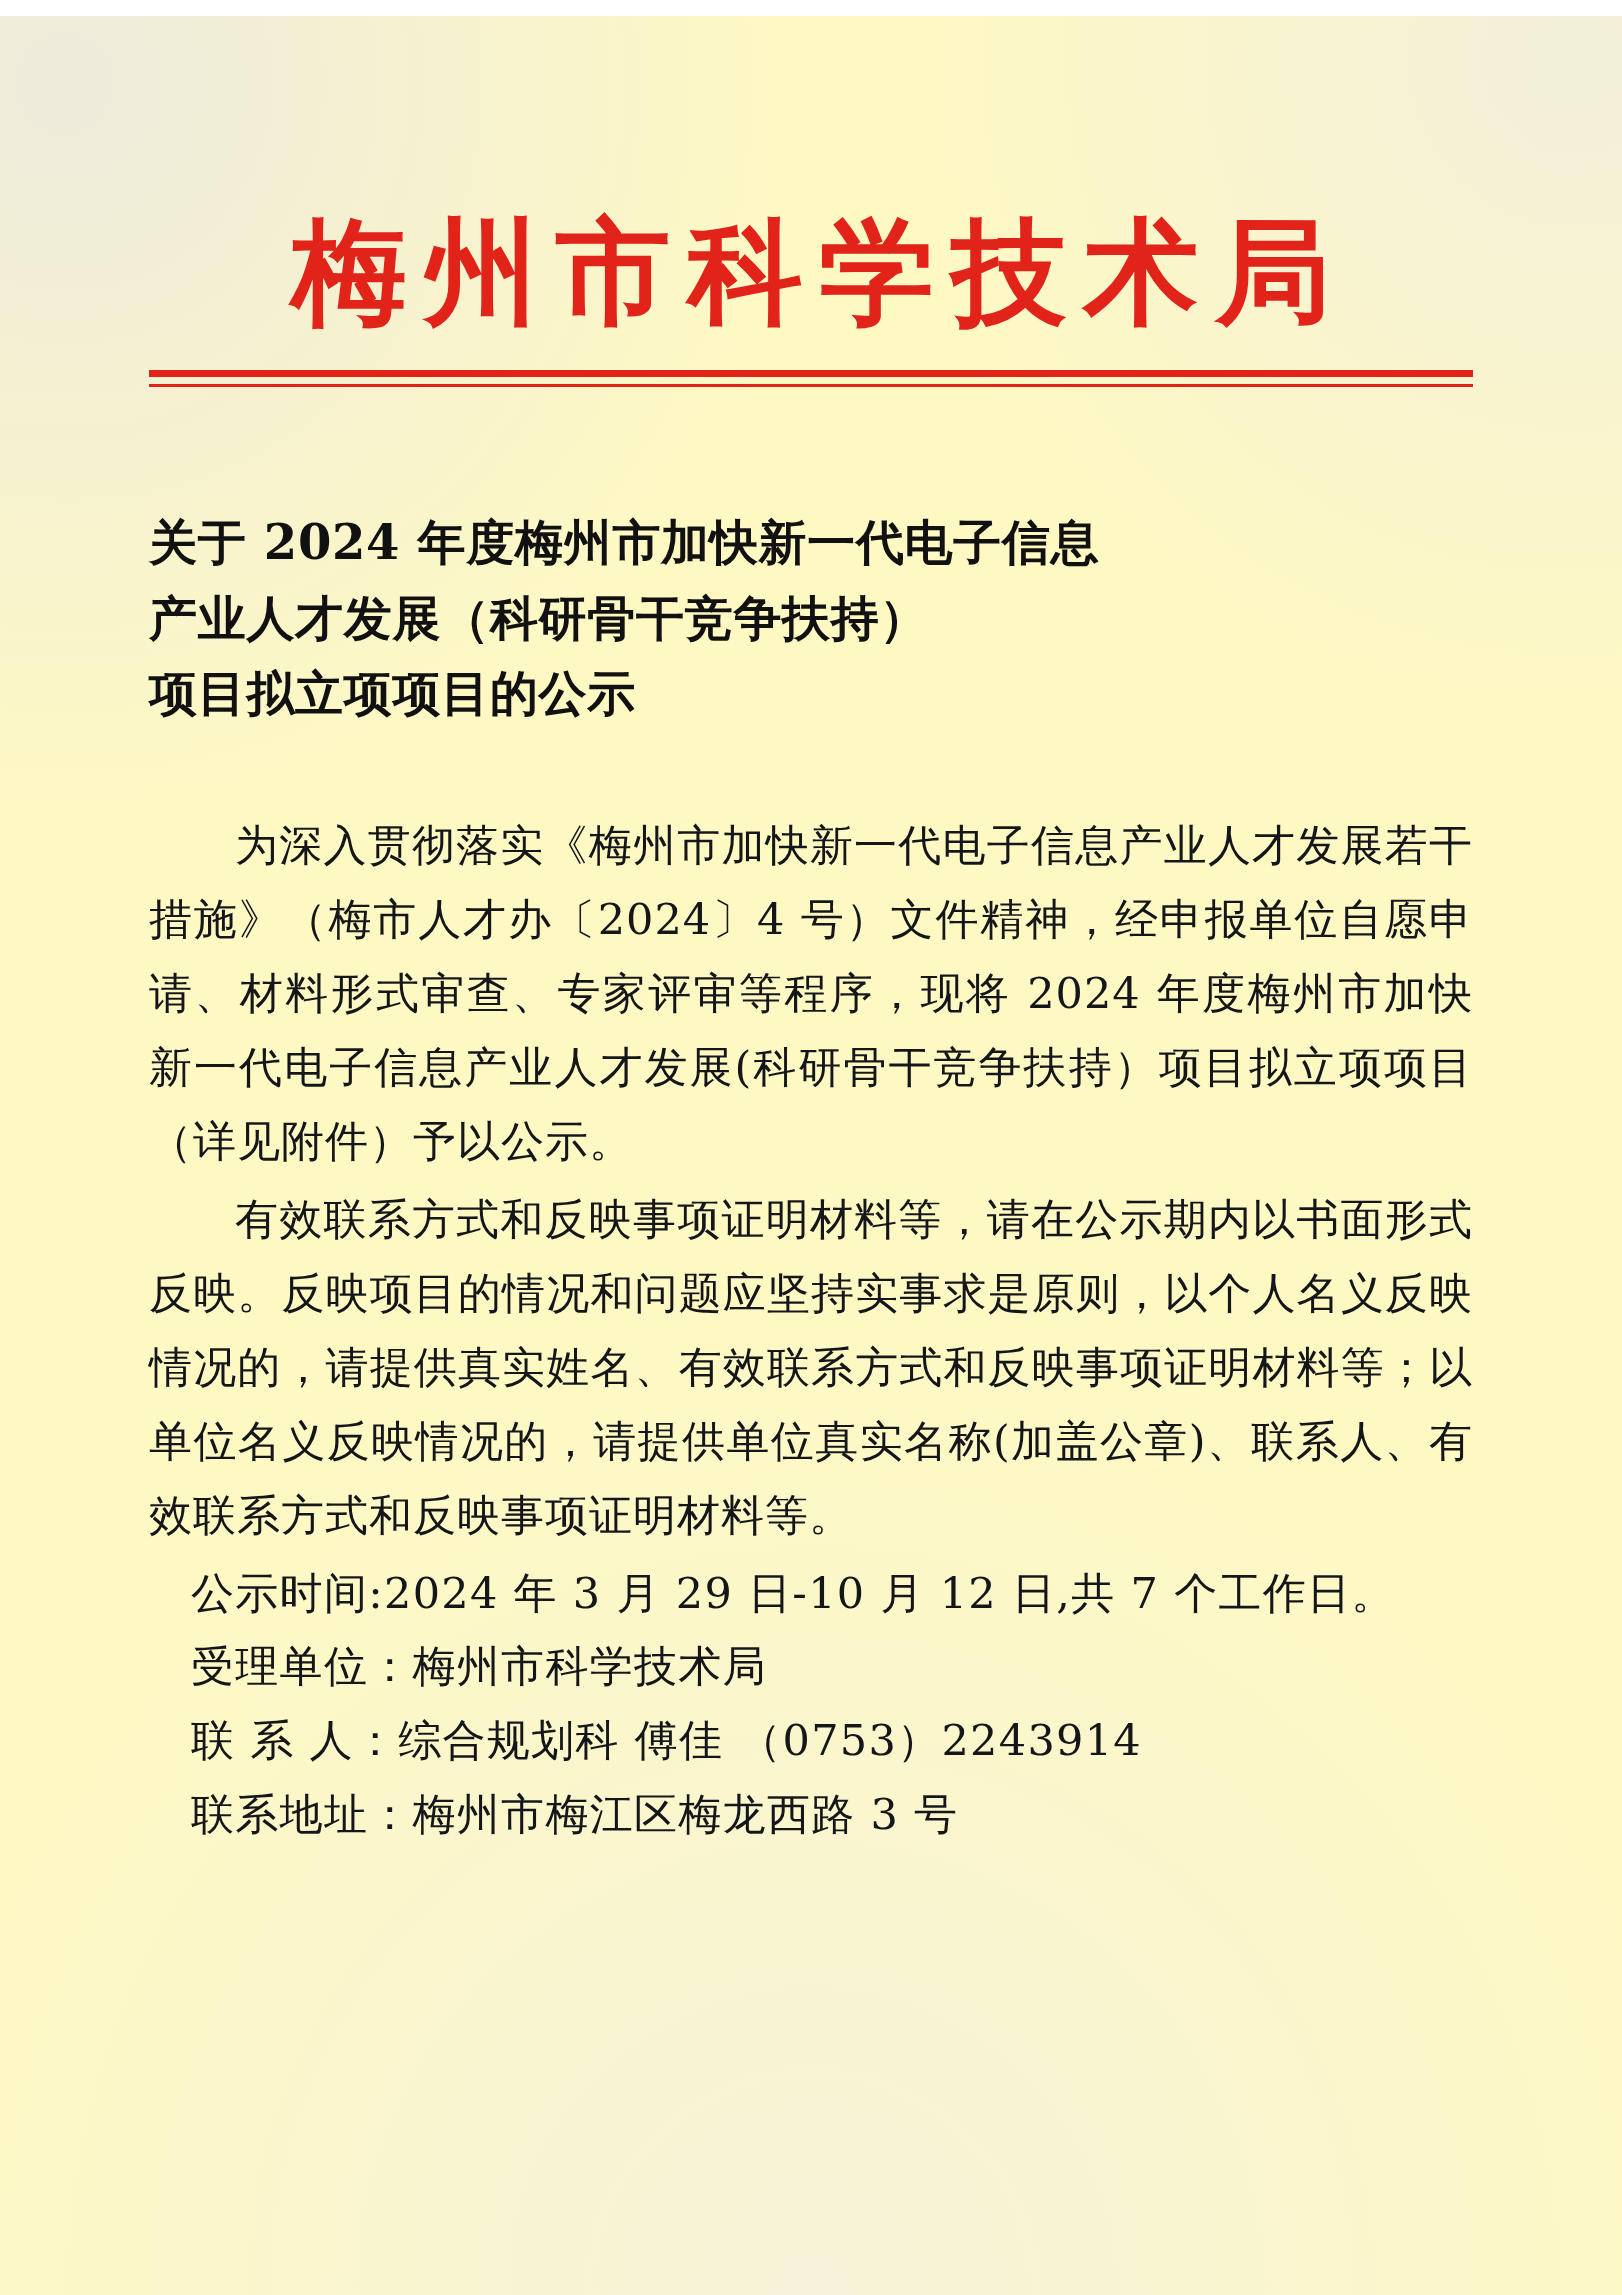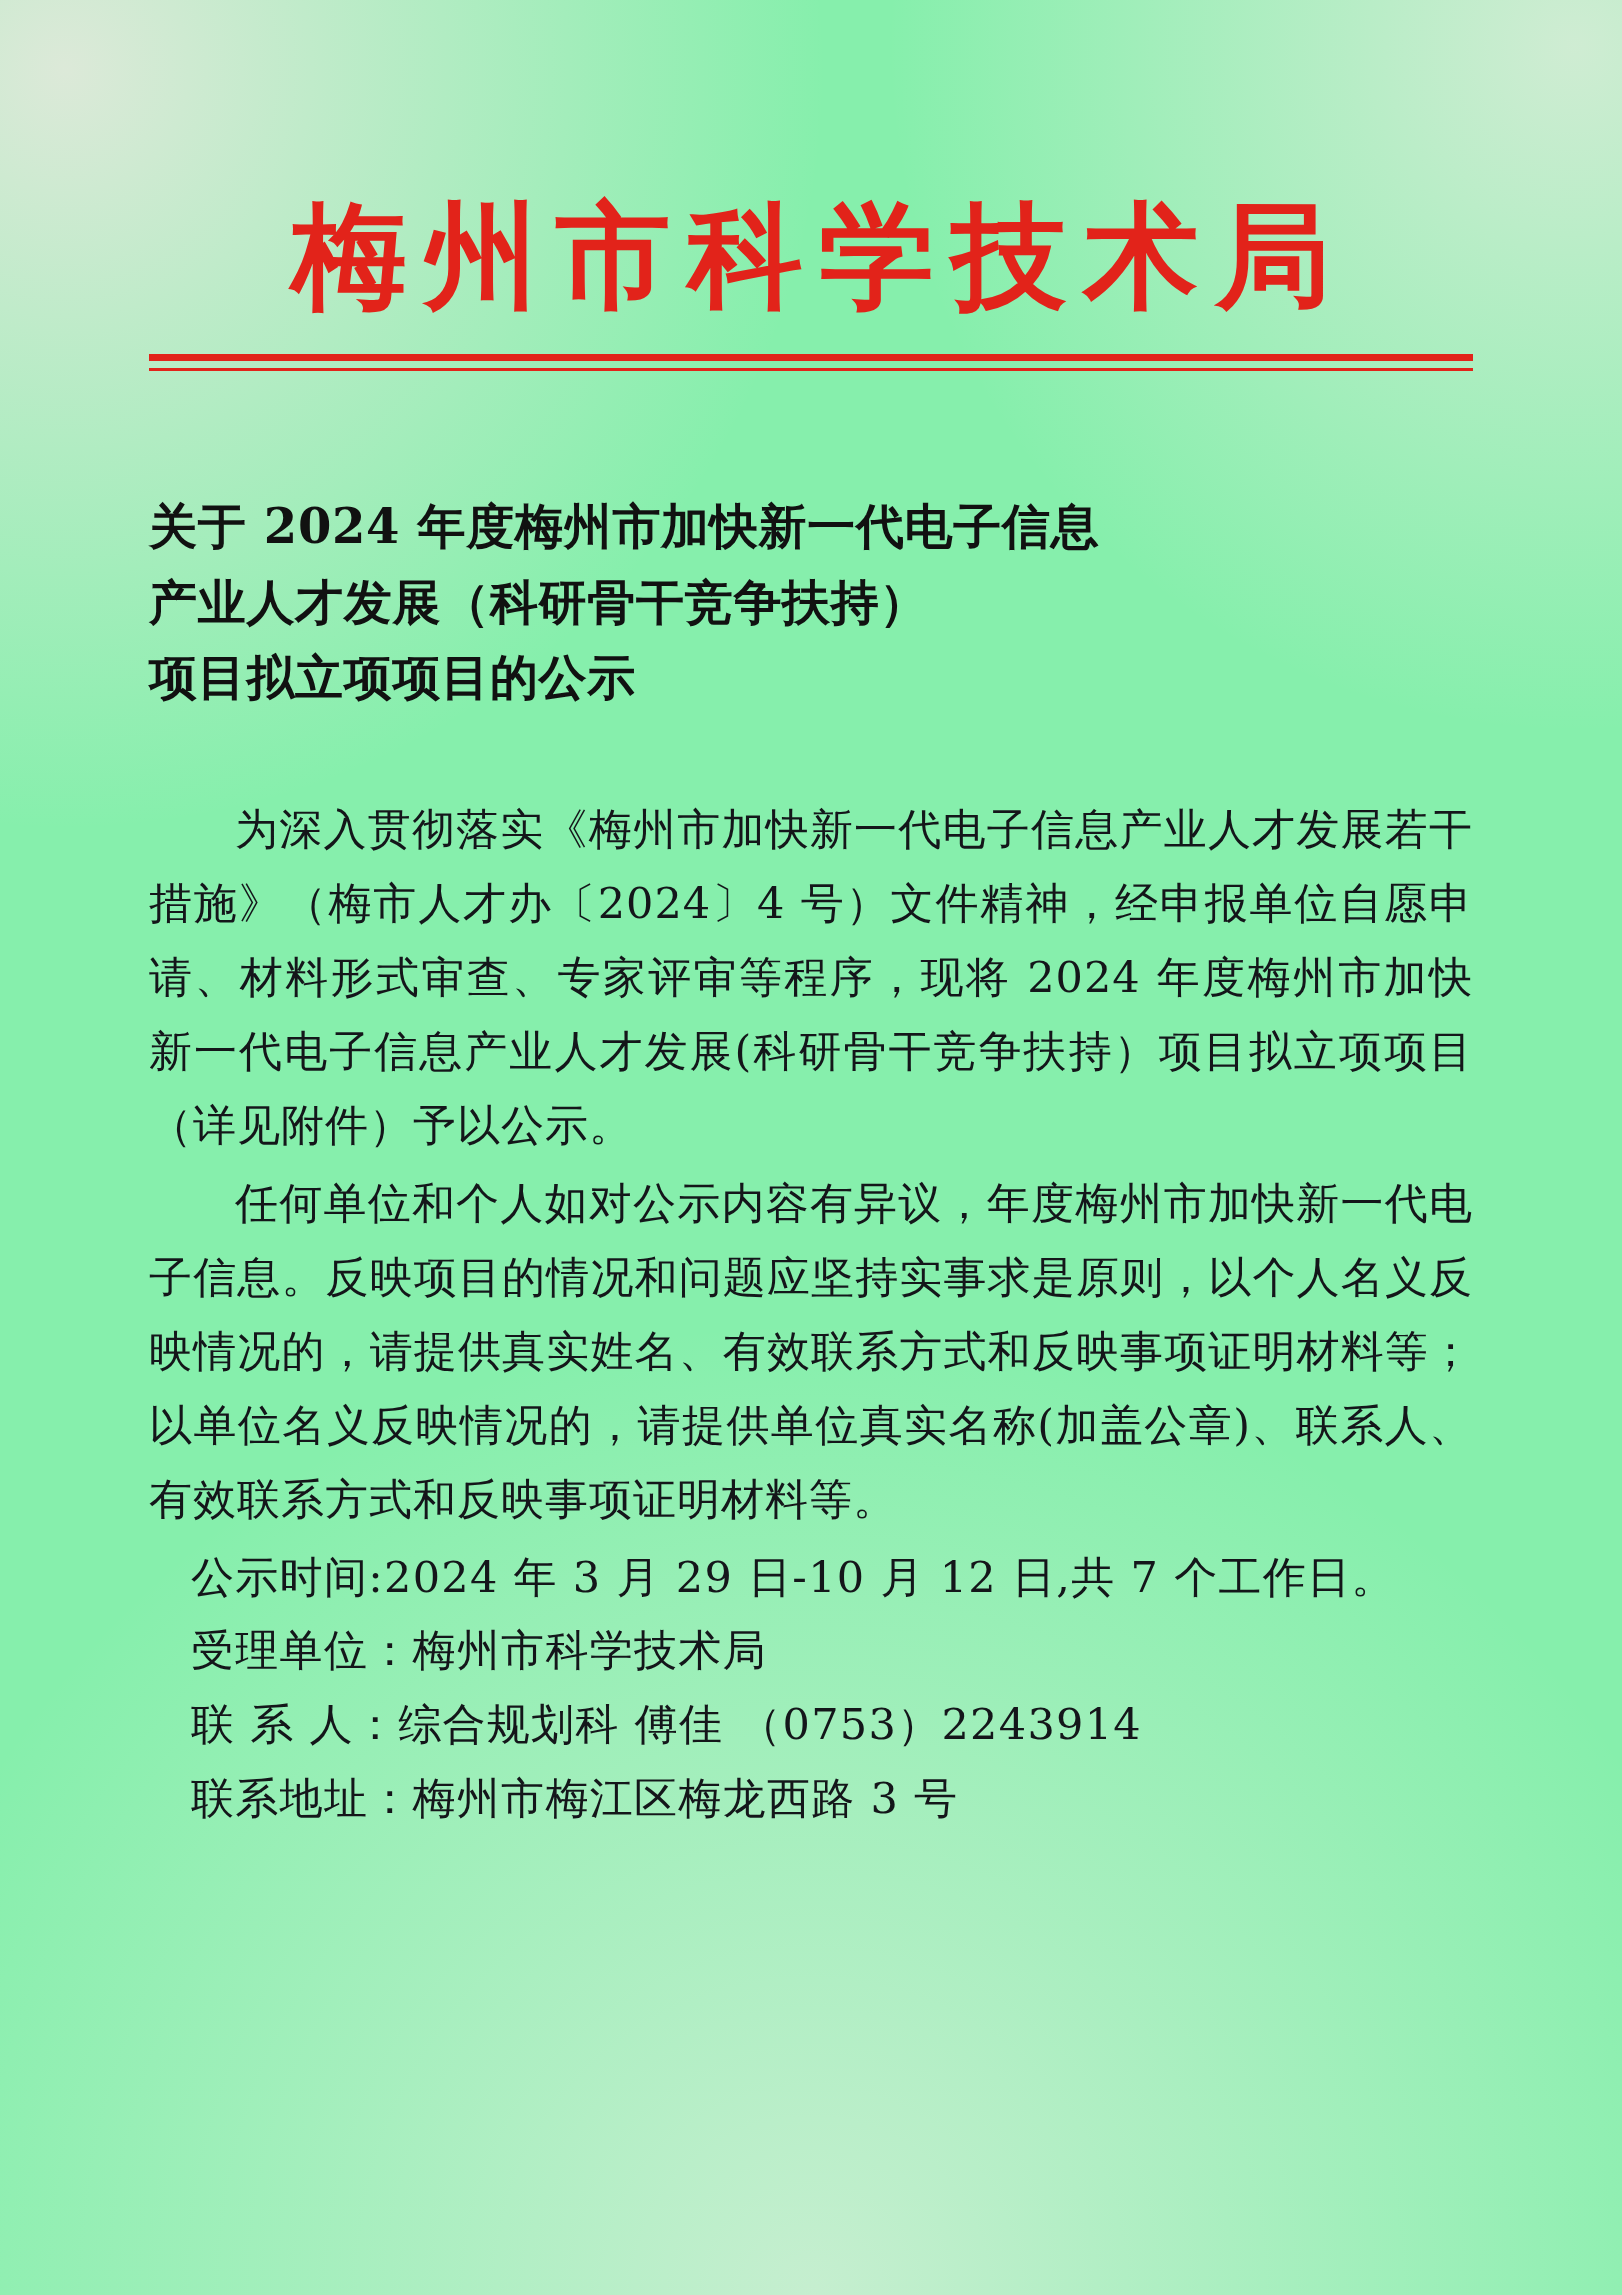--- a/index.html
+++ b/index.html
@@ -12,21 +12,22 @@
     height: 2295px;
     font-family: "DejaVu Serif", "Liberation Serif", serif;
     color: #1b1b1b;
     position: relative;
     overflow: hidden;
   }
 
   .page {
     position: absolute;
     inset: 0;
-    background: #86efac;
+    background: #fef9c3;
+    margin-top: 16px;
   }
 
   
   .paper-tint {
     position: absolute;
     inset: 0;
     background:
       radial-gradient(circle at 4% 3%, rgba(235,232,224,0.85) 0%, rgba(255,255,255,0) 28%),
       radial-gradient(circle at 97% 2%, rgba(238,235,227,0.7) 0%, rgba(255,255,255,0) 25%),
       radial-gradient(circle at 50% 100%, rgba(240,238,231,0.6) 0%, rgba(255,255,255,0) 40%);
@@ -127,21 +128,21 @@
     </div>
 
     <div class="doc-title">
       <span class="line">关于 2024 年度梅州市加快新一代电子信息</span>
       <span class="line">产业人才发展（科研骨干竞争扶持）</span>
       <span class="line">项目拟立项项目的公示</span>
     </div>
 
     <div class="body-text">
       <p class="para">为深入贯彻落实《梅州市加快新一代电子信息产业人才发展若干措施》（梅市人才办〔2024〕4 号）文件精神，经申报单位自愿申请、材料形式审查、专家评审等程序，现将 2024 年度梅州市加快新一代电子信息产业人才发展(科研骨干竞争扶持）项目拟立项项目（详见附件）予以公示。</p>
-      <p class="para">任何单位和个人如对公示内容有异议，年度梅州市加快新一代电子信息。反映项目的情况和问题应坚持实事求是原则，以个人名义反映情况的，请提供真实姓名、有效联系方式和反映事项证明材料等；以单位名义反映情况的，请提供单位真实名称(加盖公章)、联系人、有效联系方式和反映事项证明材料等。</p>
+      <p class="para">有效联系方式和反映事项证明材料等，请在公示期内以书面形式反映。反映项目的情况和问题应坚持实事求是原则，以个人名义反映情况的，请提供真实姓名、有效联系方式和反映事项证明材料等；以单位名义反映情况的，请提供单位真实名称(加盖公章)、联系人、有效联系方式和反映事项证明材料等。</p>
 
       <p class="info-line">公示时间:2024 年 3 月 29 日-10 月 12 日,共 7 个工作日。</p>
       <p class="info-line">受理单位：梅州市科学技术局</p>
       <p class="info-line">联 系 人：综合规划科  傅佳  （0753）2243914</p>
       <p class="info-line">联系地址：梅州市梅江区梅龙西路 3 号</p>
     </div>
 
   </div>
 </div>
 

